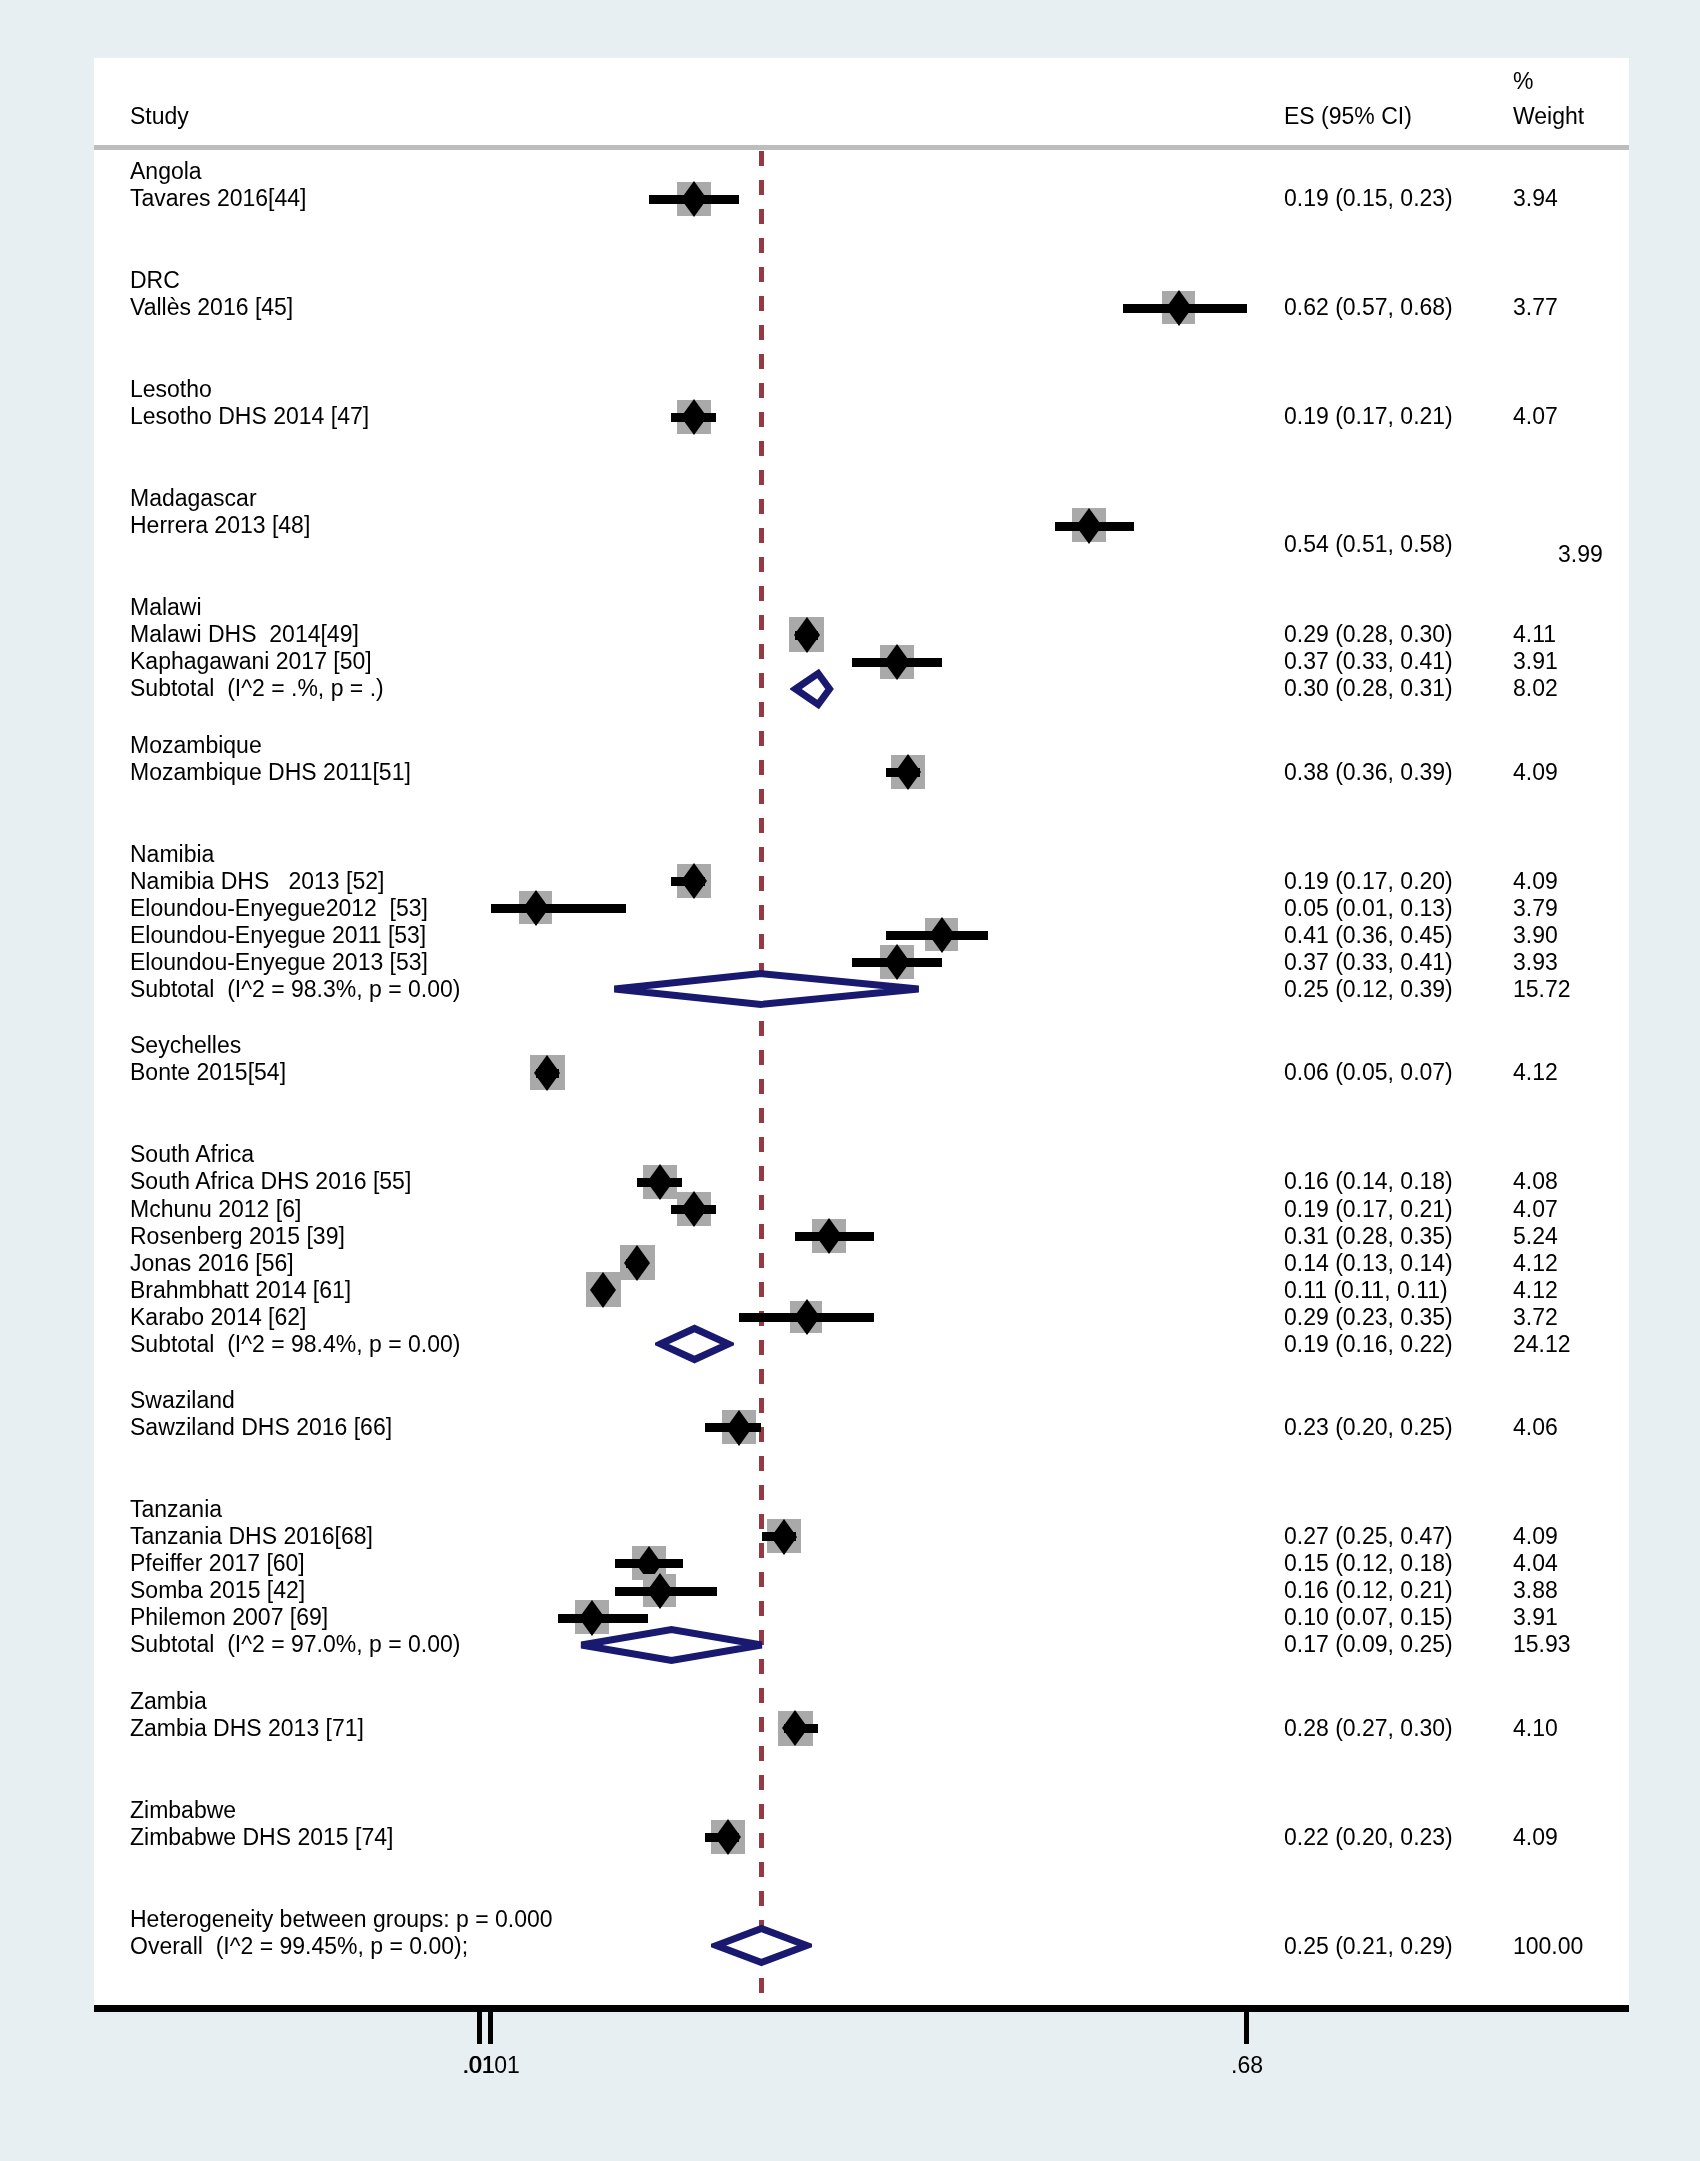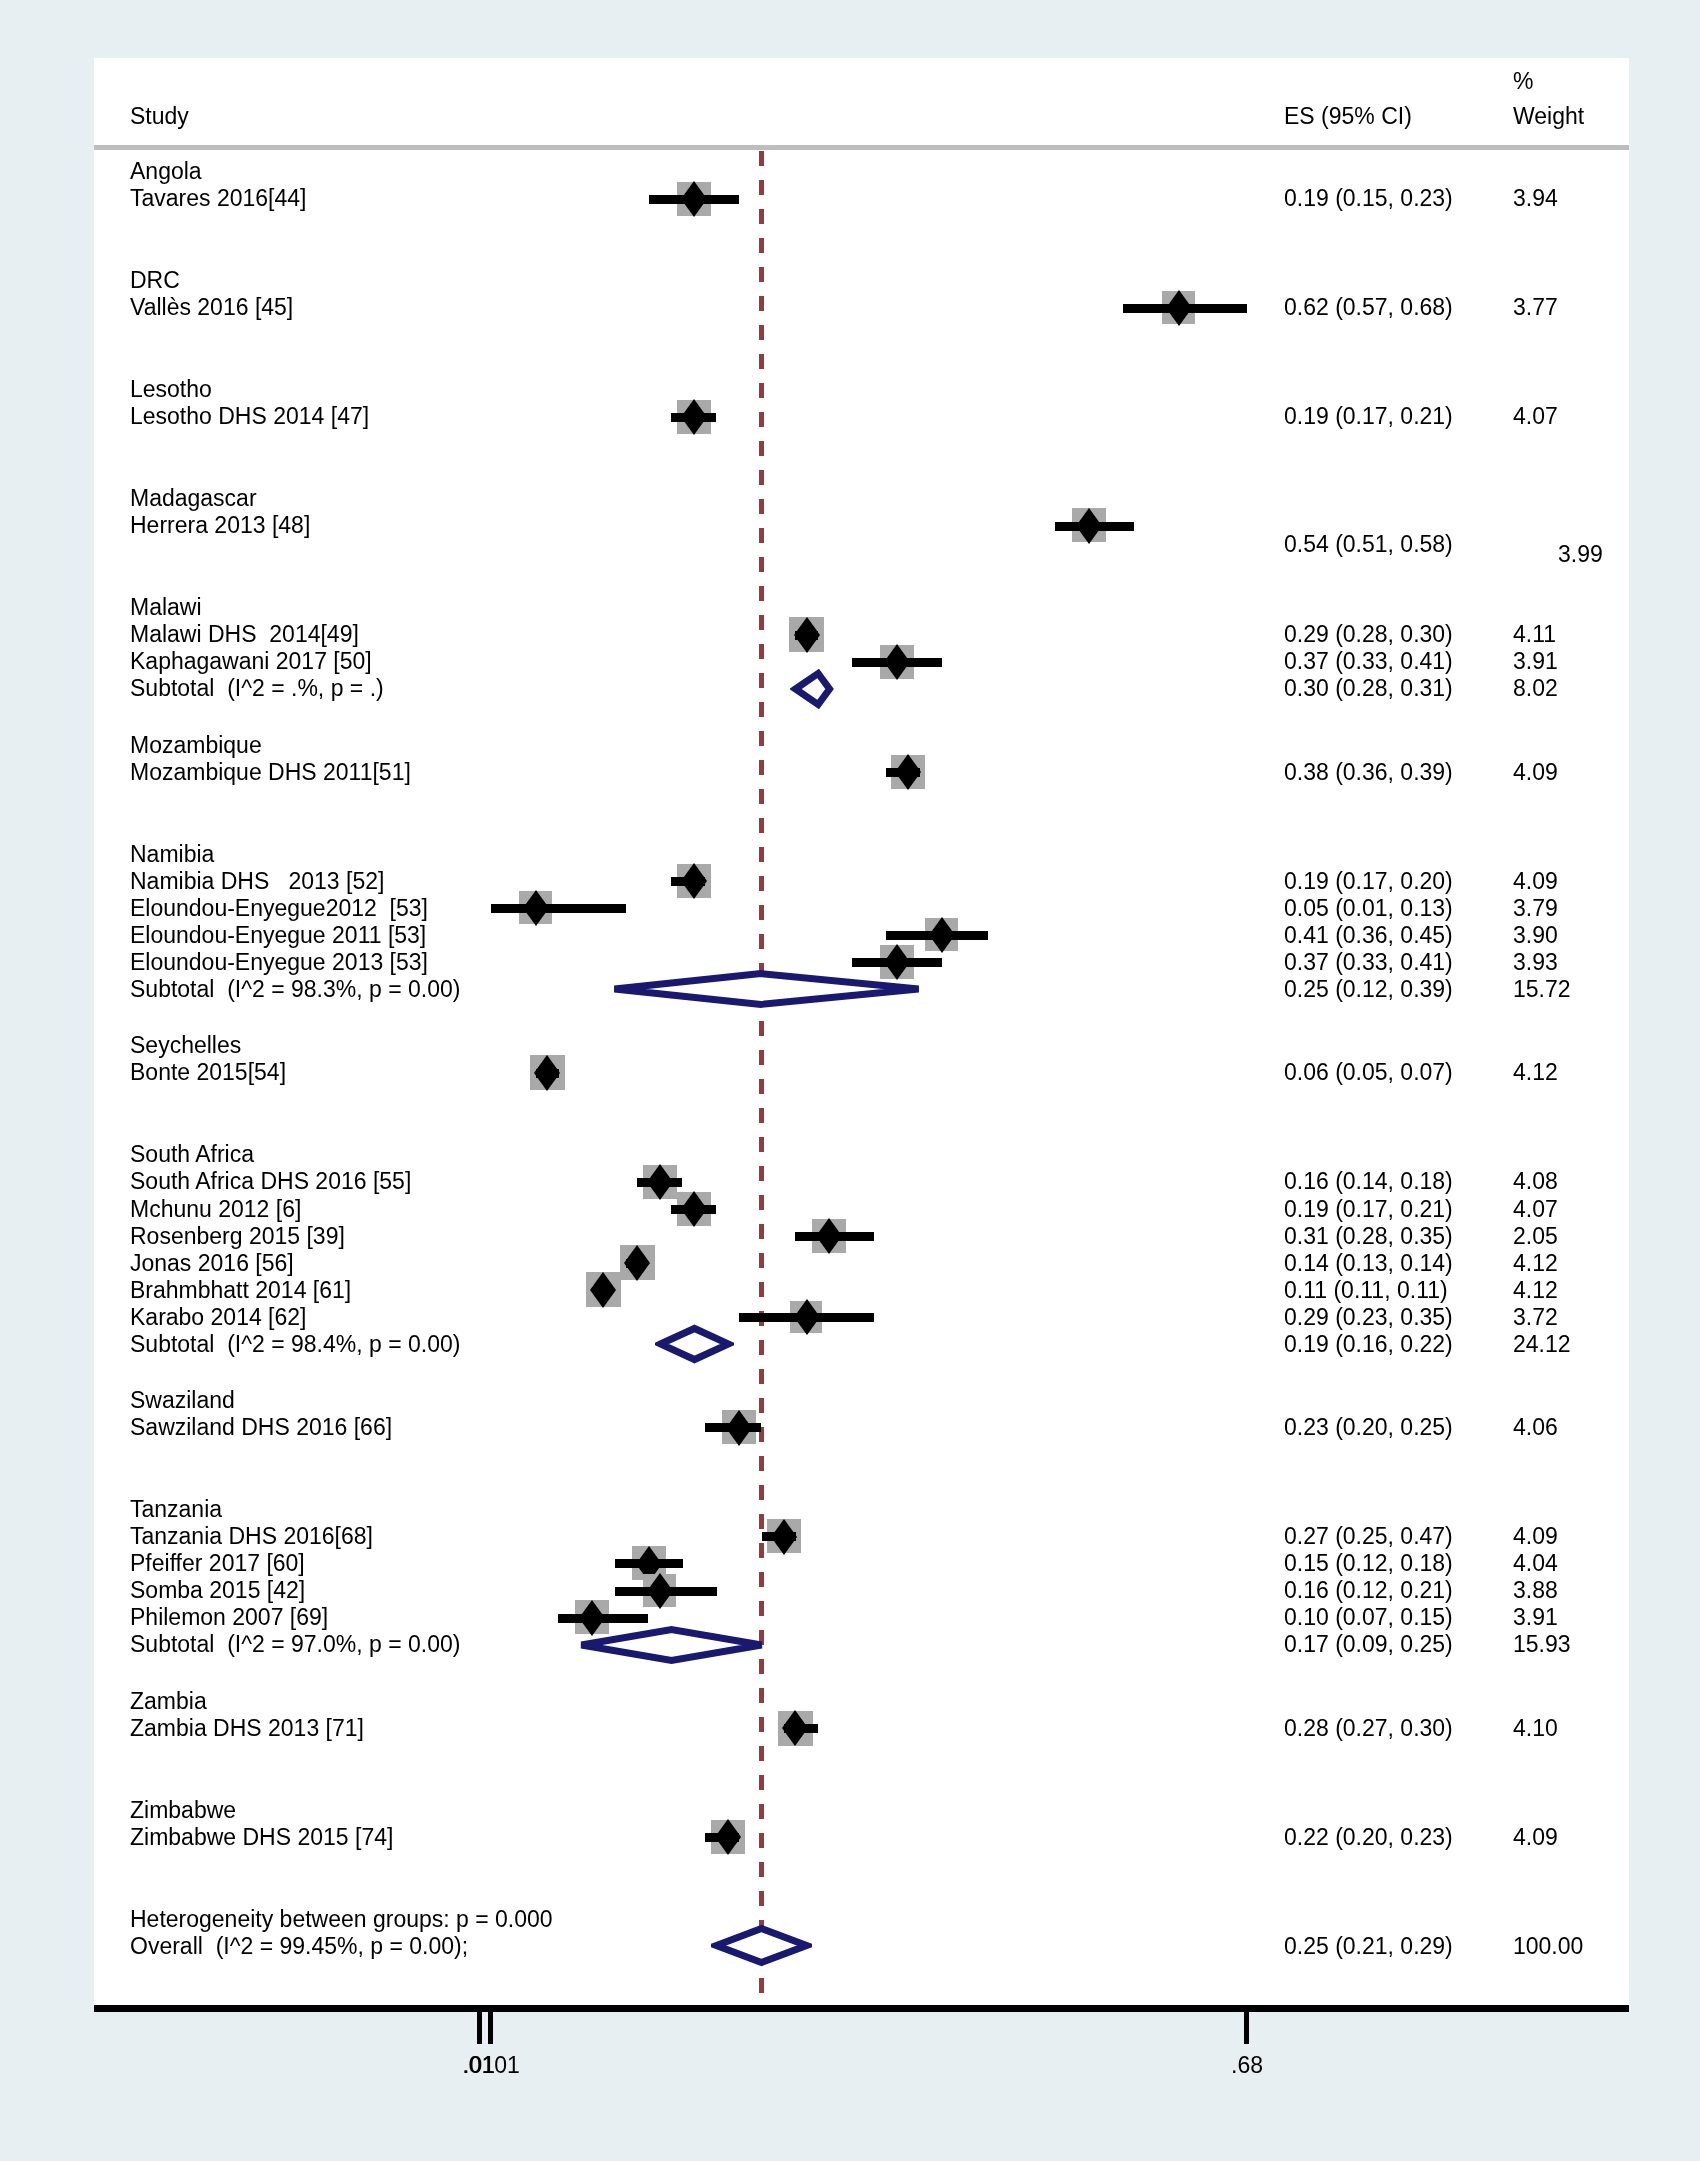--- a/index.html
+++ b/index.html
@@ -137,21 +137,21 @@
       <div class="ciline" style="left: 671px; top: 1205px; width: 45px;"></div>
       <div class="dmark" style="left: 681px; top: 1191px;"></div>
       <div class="txt" style="left: 130px; top: 1196px;">Mchunu 2012 [6]</div>
       <div class="txt" style="left: 1284px; top: 1196px;">0.19 (0.17, 0.21)</div>
       <div class="txt" style="left: 1513px; top: 1196px;">4.07</div>
       <div class="wbox" style="left: 812px; top: 1219px; width: 34px; height: 34px;"></div>
       <div class="ciline" style="left: 795px; top: 1232px; width: 79px;"></div>
       <div class="dmark" style="left: 816px; top: 1218px;"></div>
       <div class="txt" style="left: 130px; top: 1223px;">Rosenberg 2015 [39]</div>
       <div class="txt" style="left: 1284px; top: 1223px;">0.31 (0.28, 0.35)</div>
-      <div class="txt" style="left: 1513px; top: 1223px;">2.05</div>
+      <div class="txt" style="left: 1513px; top: 1223px;">5.24</div>
       <div class="wbox" style="left: 620px; top: 1245px; width: 35px; height: 35px;"></div>
       <div class="ciline" style="left: 626px; top: 1259px; width: 11.3px;"></div>
       <div class="dmark" style="left: 624px; top: 1245px;"></div>
       <div class="txt" style="left: 130px; top: 1250px;">Jonas 2016 [56]</div>
       <div class="txt" style="left: 1284px; top: 1250px;">0.14 (0.13, 0.14)</div>
       <div class="txt" style="left: 1513px; top: 1250px;">4.12</div>
       <div class="wbox" style="left: 586px; top: 1272px; width: 35px; height: 35px;"></div>
       <div class="dmark" style="left: 590px; top: 1272px;"></div>
       <div class="txt" style="left: 130px; top: 1277px;">Brahmbhatt 2014 [61]</div>
       <div class="txt" style="left: 1284px; top: 1277px;">0.11 (0.11, 0.11)</div>

